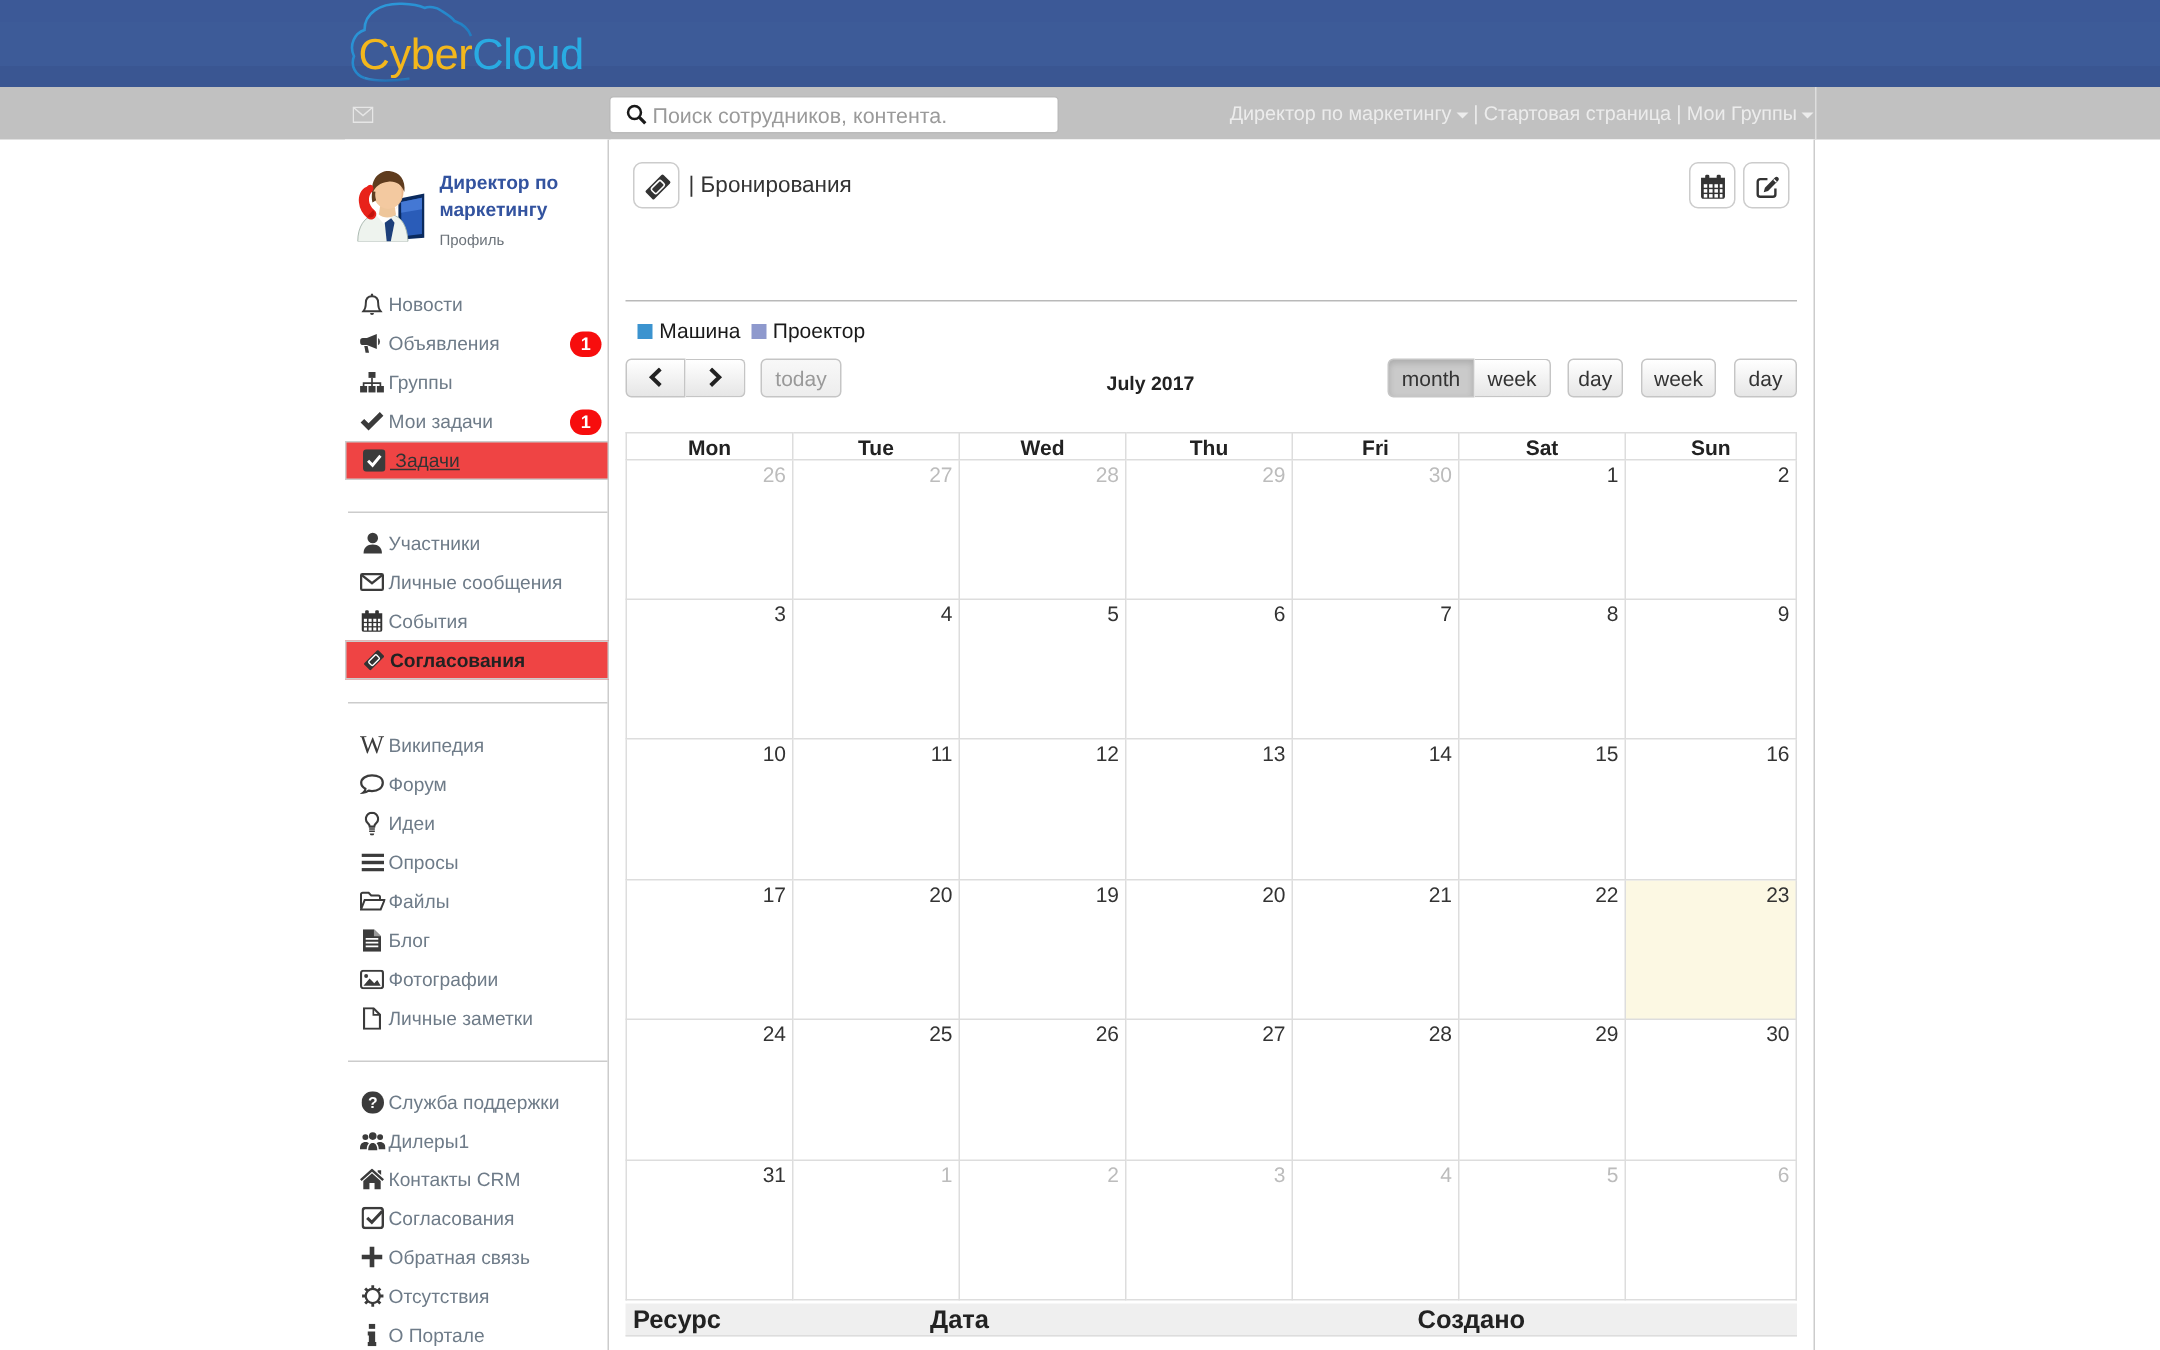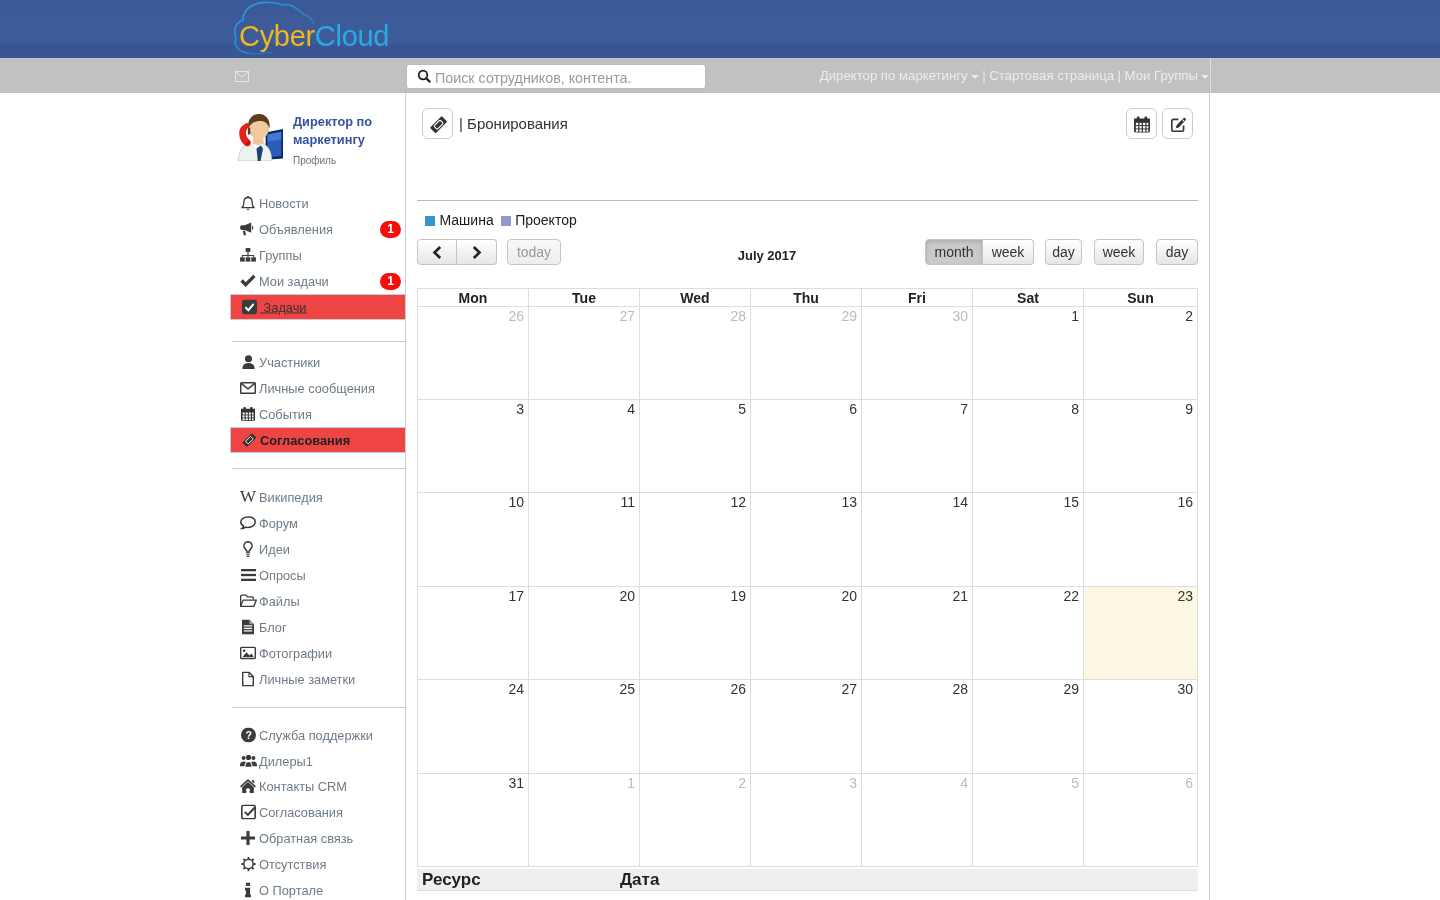--- a/index.html
+++ b/index.html
@@ -494,16 +494,17 @@
               <td class="om">5</td>
               <td class="om">6</td>
             </tr>
       </tbody>
         </table>
     </div>
     <div id="rtable">
       <div class="rhead">
           <div class="c1">Ресурс</div>
           <div class="c2">Дата</div>
+          <div class="c3">Создано</div>
         </div>
     </div>
   </div>
 </div>
 
 </body></html>

